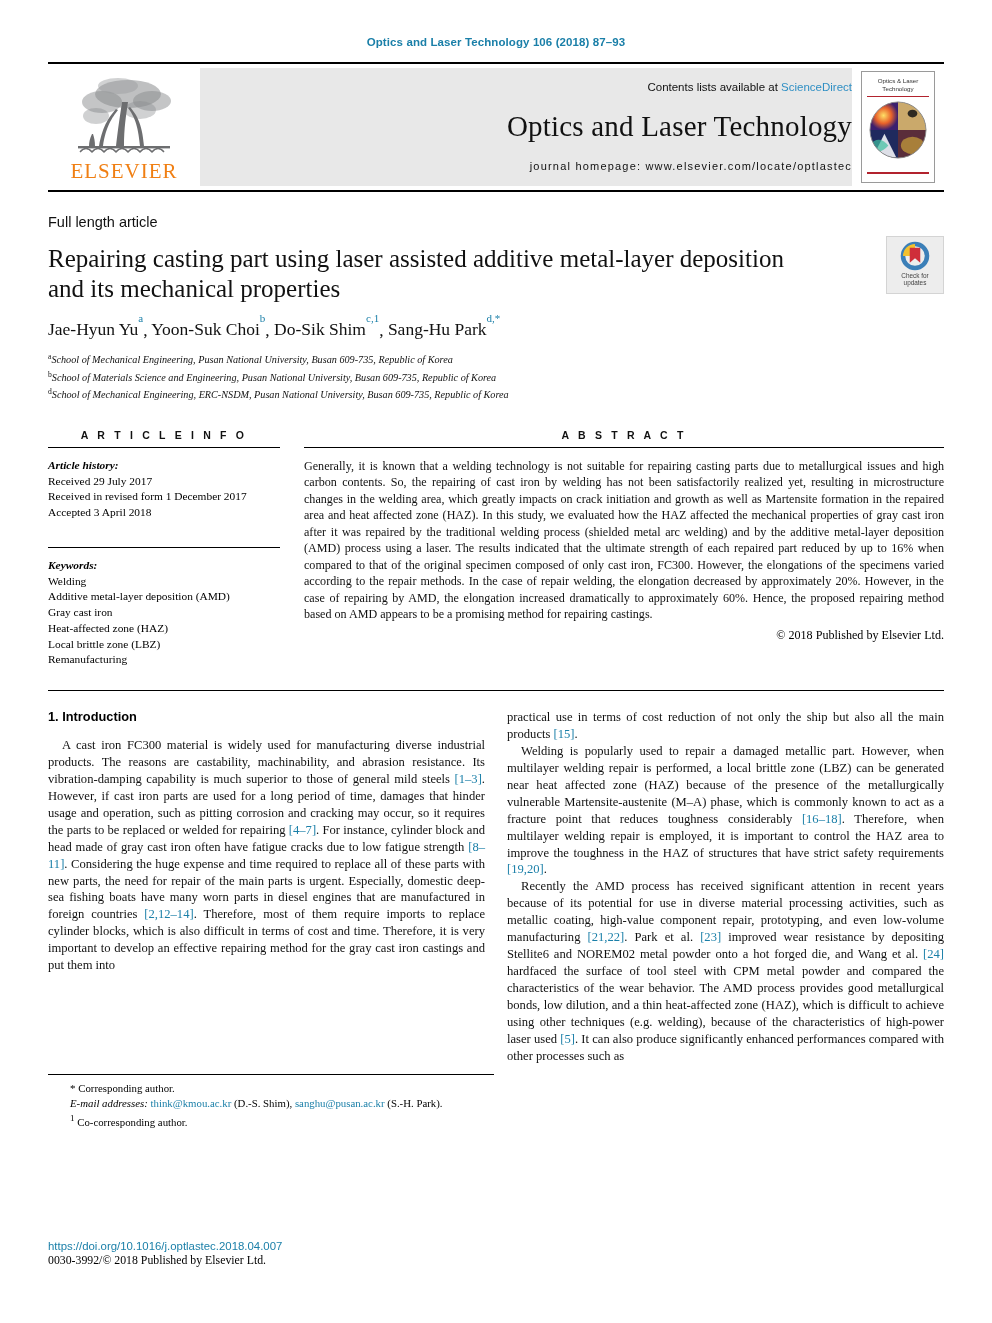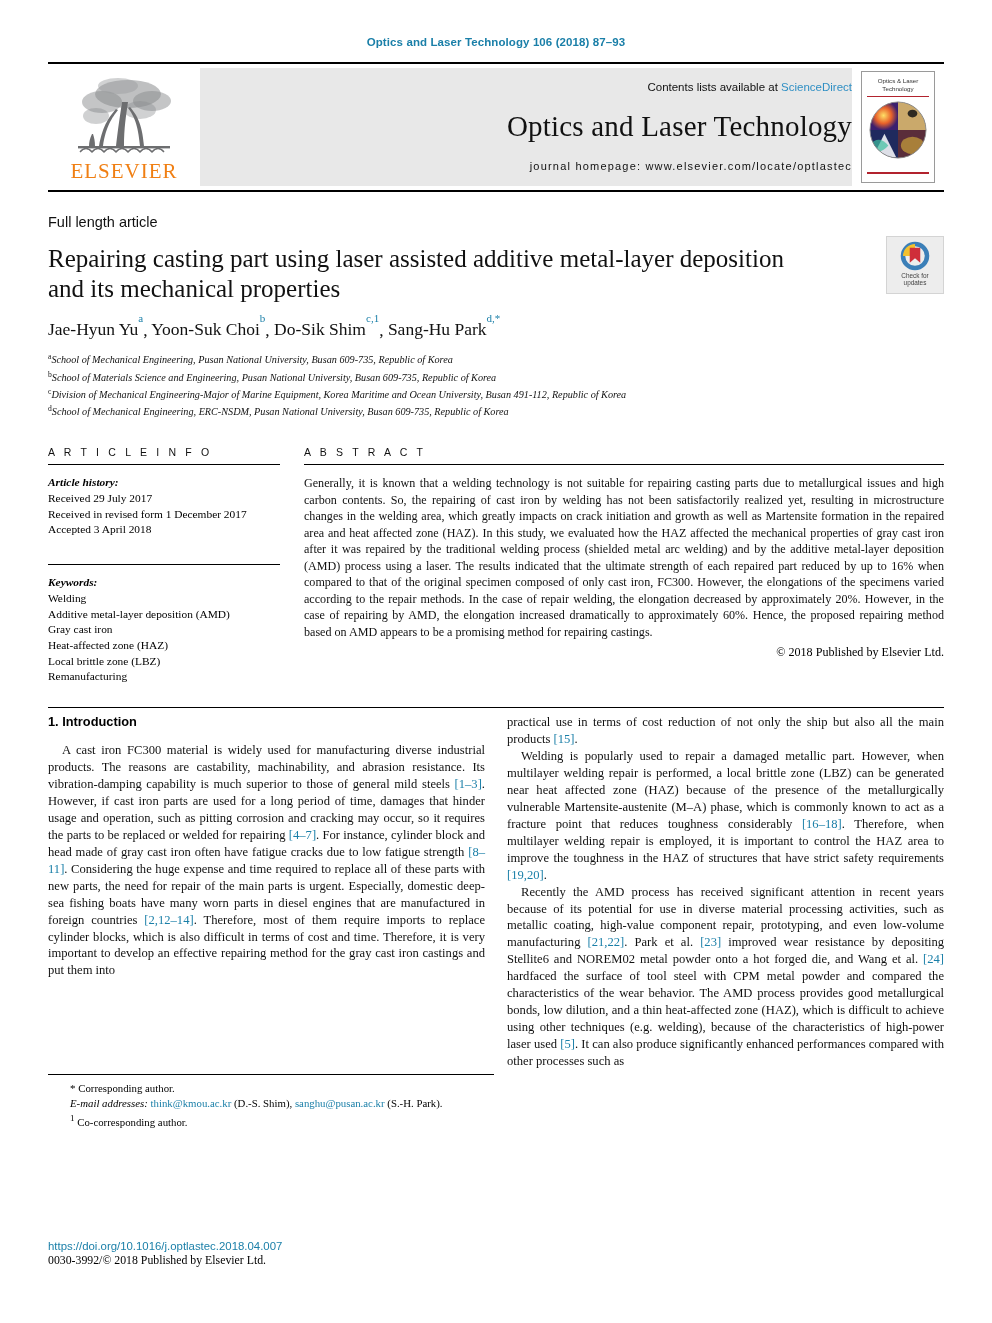--- a/index.html
+++ b/index.html
@@ -137,42 +137,43 @@
   }
   .cm-text { font-family:"Liberation Sans",sans-serif; font-size:6.4px; color:#444; text-align:center; line-height:1.15; margin-top:1px;}
 
   
   .infoabs { margin: 26px 48px 0 48px; display: flex; gap: 24px; }
   .col-info { width: 232px; }
   .col-abs { flex: 1; }
   .sect-head {
     font-family: "Liberation Sans", sans-serif;
     font-size: 10.5px;
-    font-weight: normal;
+    font-weight: bold;
     letter-spacing: 3.2px;
     color: #111;
     margin-bottom: 6px;
+    text-align: center;
   }
   .rule { border-top: 1.6px solid #000; margin-bottom: 10px; }
   .info-sub { font-style: italic; font-weight:bold; font-size: 11.4px; }
   .info-line { font-size: 11.4px; line-height: 1.38; }
   .info-gap { height: 26px; }
   .abs-text {
     font-size: 12.1px;
     line-height: 1.365;
     text-align: justify;
     color: #111;
   }
   .copyline { text-align: right; font-size: 12.1px; margin-top: 5px; }
 
   
   .bodywrap {
     margin: 22px 48px 16px 48px;
     border-top: 1.6px solid #000;
-    padding-top: 6px;
+    padding-top: 18px;
     display: flex; gap: 22px;
     position: relative;
   }
   .bodycol { width: 446px; }
   .secnum {
     font-family: "Liberation Sans", sans-serif;
     font-weight: bold;
     font-size: 12.8px;
     margin-bottom: 13px;
   }
@@ -282,21 +283,20 @@
     <div class="authors">
       <span><span>Jae-Hyun Yu</span><sup>a</sup></span>,
       <span><span>Yoon-Suk Choi</span><sup>b</sup></span>,
       <span><span>Do-Sik Shim</span><sup>c,1</sup></span>,
       <span><span>Sang-Hu Park</span><sup class="star">d,*</sup></span>
     </div>
 
     <div class="affils">
       <div><span class="lbl">a</span><span>School of Mechanical Engineering, Pusan National University, Busan 609-735, Republic of Korea</span></div>
       <div><span class="lbl">b</span><span>School of Materials Science and Engineering, Pusan National University, Busan 609-735, Republic of Korea</span></div>
-      <div><span class="lbl">c</span><span>Division of Mechanical Engineering-Major of Marine Equipment, Korea Maritime and Ocean University, Busan 491-112, Republic of Korea</span></div>
       <div><span class="lbl">d</span><span>School of Mechanical Engineering, ERC-NSDM, Pusan National University, Busan 609-735, Republic of Korea</span></div>
     </div>
 
     <div class="crossmark">
       <svg width="30" height="30" viewBox="0 0 40 40">
         <circle cx="20" cy="20" r="16" fill="none" stroke="#3b7fb8" stroke-width="6"></circle>
         <path d="M4 20 a16 16 0 0 1 16 -16 L20 20 Z" fill="#f2c12e"></path>
         <path d="M13 9 h14 v20 l-7 -6 l-7 6 Z" fill="#cf2e3a"></path>
       </svg>
       <div class="cm-text">

